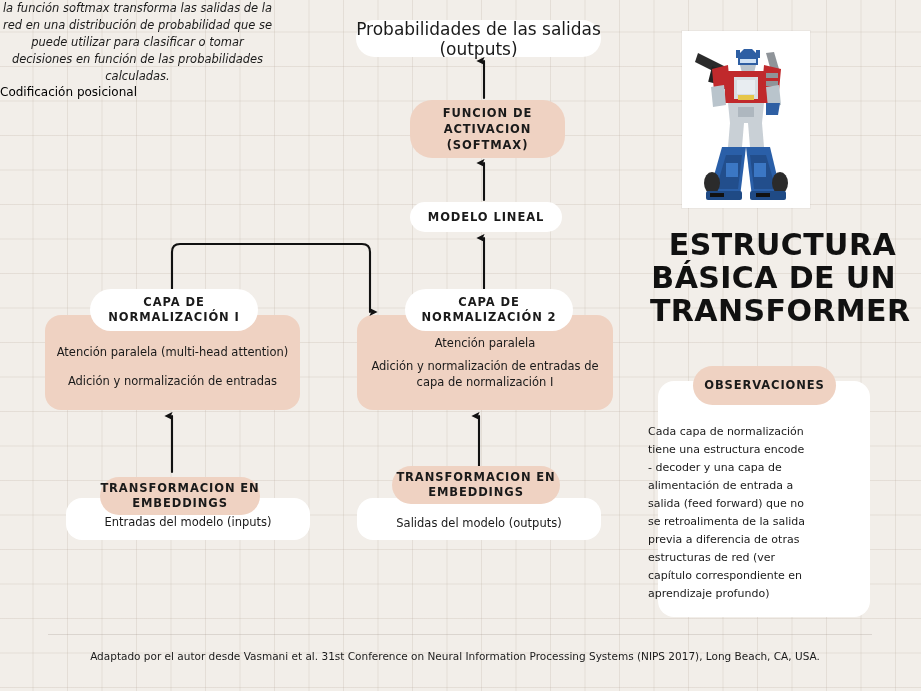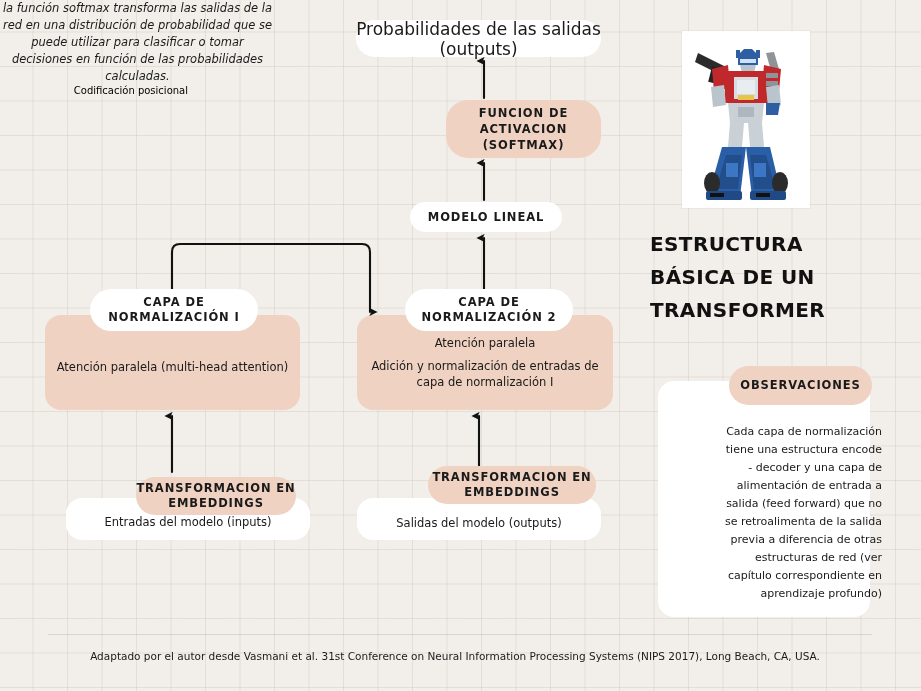--- a/index.html
+++ b/index.html
@@ -39,21 +39,20 @@
     color: #1a1a1a;
   }
 
   .pill-white {
     background: #ffffff;
     border-radius: 26px;
   }
   .pill-peach {
     background: #efd2c2;
     border-radius: 22px;
-    margin-left: 36px;
   }
   .panel-peach {
     background: #efd2c2;
     border-radius: 16px;
   }
   .panel-white {
     background: #ffffff;
     border-radius: 16px;
   }
 
@@ -125,54 +124,54 @@
   #panel-outputs {
     left: 357px; top: 498px; width: 244px; height: 42px;
   }
   #label-outputs {
     left: 392px; top: 466px; width: 168px; height: 38px;
     z-index: 3;
   }
 
   #label-poscod {
     left: 263px; top: 431px; width: 140px;
-    font-size: 10px; text-align: right; padding-left: 48px;
+    font-size: 12px; text-align: left;
   }
 
   
   #photo-frame {
     position: absolute;
     left: 682px; top: 31px; width: 128px; height: 177px;
     background: #ffffff;
     box-shadow: 0 0 0 1px rgba(0,0,0,0.03);
     overflow: hidden;
   }
 
   #title-main {
     position: absolute;
     left: 650px; top: 228px; width: 246px;
-    text-align: left;
-    font-size: 20px;
+    text-align: right;
+    font-size: 30px;
     line-height: 33px;
     font-weight: 700;
     letter-spacing: 0.4px;
     color: #111111;
   }
 
   #panel-obs {
     left: 658px; top: 381px; width: 212px; height: 236px;
   }
   #label-obs {
     left: 693px; top: 366px; width: 143px; height: 39px;
     z-index: 3;
   }
   #obs-text {
     position: absolute;
-    left: 696px; top: 423px; width: 186px;
-    text-align: right;
+    left: 648px; top: 423px; width: 186px;
+    text-align: left;
     font-size: 11px;
     line-height: 18px;
     color: #1a1a1a;
     z-index: 4;
   }
 
   #footer-note {
     position: absolute;
     left: 55px; top: 650px; width: 800px;
     font-size: 10.5px;
@@ -242,20 +241,21 @@
     </div>
   </div>
 
   <div class="node pill-white" id="node-linear">
     <span class="hdr">MODELO LINEAL</span>
   </div>
 
   <div class="node panel-peach" id="panel-norm1">
     <div class="body-txt">
       <span class="ln">Atención paralela (multi-head attention)</span>
+      <span class="ln">Adición y normalización de entradas</span>
     </div>
   </div>
   <div class="node pill-white" id="label-norm1">
     <div class="hdr">
       <span style="display:block">CAPA DE</span>
       <span style="display:block">NORMALIZACIÓN I</span>
     </div>
   </div>
 
   <div class="node panel-peach" id="panel-norm2">

